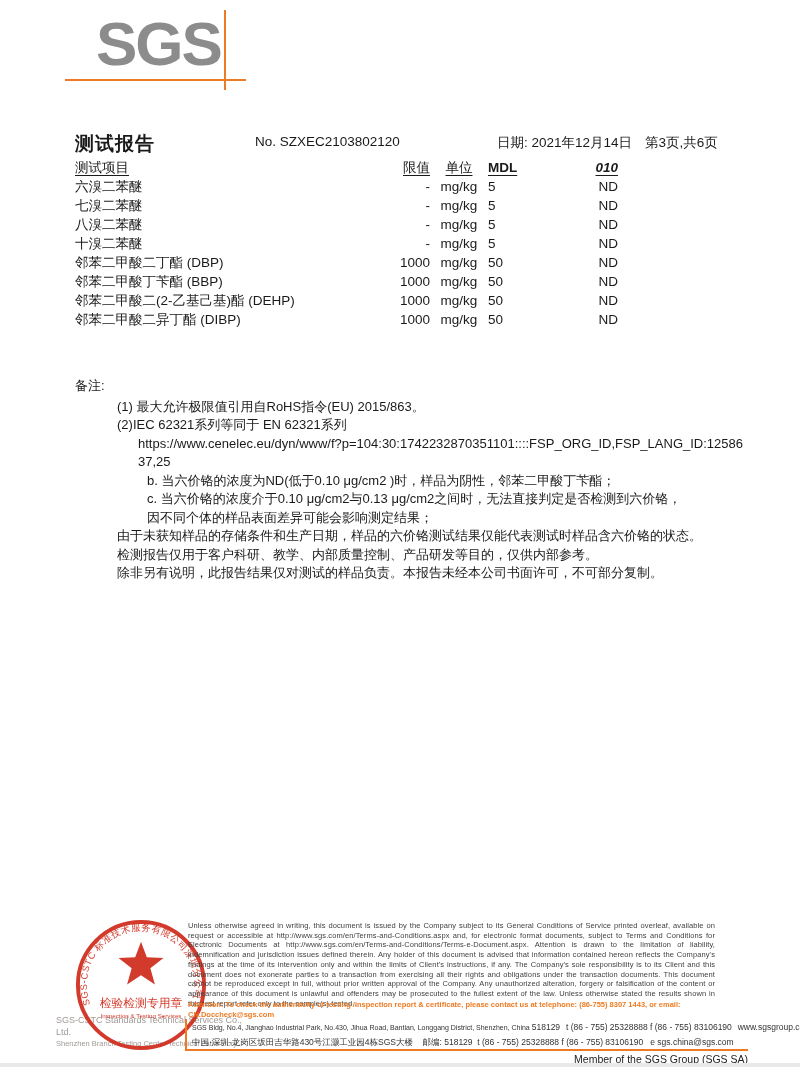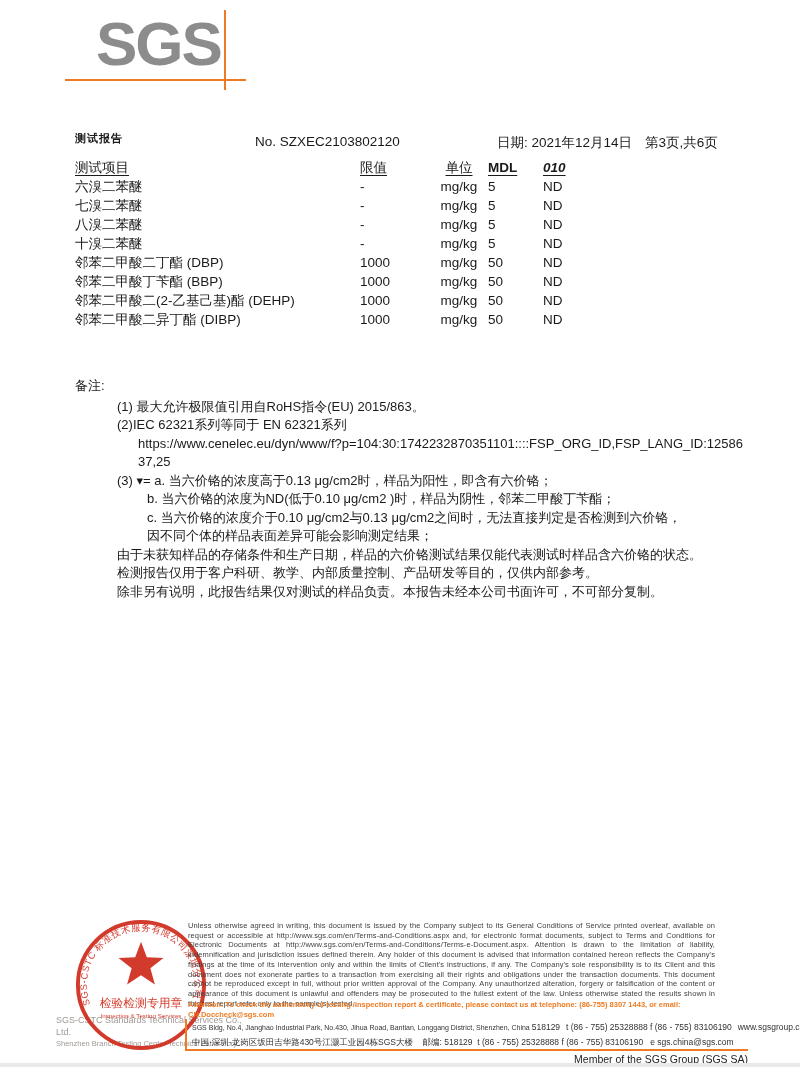--- a/index.html
+++ b/index.html
@@ -9,34 +9,34 @@
 
   
   .logo-wrap { position:absolute; left:0; top:0; width:300px; height:110px; }
   .logo-text { position:absolute; left:96px; top:8px; font-size:62px; font-weight:bold;
     letter-spacing:-2px; color:#8c8c8c; }
   .logo-vline { position:absolute; left:224px; top:10px; width:2px; height:80px; background:#ee7b23; }
   .logo-hline { position:absolute; left:65px; top:79px; width:181px; height:2px; background:#ee7b23; }
 
   
   .hdr { position:absolute; top:131px; left:0; width:800px; height:24px; font-size:13.5px; }
-  .hdr .title { position:absolute; left:75px; top:0; font-size:11px; font-weight:bold; letter-spacing:1px; }
+  .hdr .title { position:absolute; left:75px; top:0; font-size:19px; font-weight:bold; letter-spacing:1px; }
   .hdr .rno   { position:absolute; left:255px; top:3px; }
   .hdr .date  { position:absolute; left:497px; top:3px; }
   .hdr .pg    { position:absolute; left:645px; top:3px; }
 
   
   .tblwrap { position:absolute; top:158px; left:75px; }
   table { border-collapse:collapse; }
   td,th { font-size:13.5px; font-weight:normal; height:19px; vertical-align:middle; white-space:nowrap; }
   .c-item { width:285px; text-align:left; }
-  .c-lim  { width:70px; text-align:left; }
+  .c-lim  { width:70px; text-align:right; }
   .c-unit { width:58px; text-align:center; }
   .c-mdl  { width:55px; text-align:left; }
-  .c-res  { width:75px; text-align:left; }
+  .c-res  { width:75px; text-align:right; }
   th span { text-decoration:underline; text-underline-offset:3px; }
   th.c-res span { font-style:italic; font-weight:bold; }
   th.c-mdl span { font-weight:bold; }
 
   
   .notes { position:absolute; top:377px; left:0; width:760px; font-size:13px; line-height:18.5px; }
   .notes .lbl { margin-left:75px; margin-bottom:2px; }
   .nA { margin-left:117px; }
   .nB { margin-left:97px;padding-left:41px; }
   .nC { margin-left:147px; }
@@ -149,21 +149,20 @@
     </tbody>
       </table>
   </div>
 
   <div class="notes">
     <div class="lbl">备注:</div>
     <div class="nA">(1) 最大允许极限值引用自RoHS指令(EU) 2015/863。</div>
     <div class="nA">(2)IEC 62321系列等同于 EN 62321系列</div>
     <div class="nB">https://www.cenelec.eu/dyn/www/f?p=104:30:1742232870351101::::FSP_ORG_ID,FSP_LANG_ID:12586</div>
     <div class="nB">37,25</div>
-    <div class="nA">(3) ▾= a. 当六价铬的浓度高于0.13 μg/cm2时，样品为阳性，即含有六价铬；</div>
     <div class="nC">b. 当六价铬的浓度为ND(低于0.10 μg/cm2 )时，样品为阴性，邻苯二甲酸丁苄酯；</div>
     <div class="nC">c. 当六价铬的浓度介于0.10 μg/cm2与0.13 μg/cm2之间时，无法直接判定是否检测到六价铬，</div>
     <div class="nC">因不同个体的样品表面差异可能会影响测定结果；</div>
     <div class="nA">由于未获知样品的存储条件和生产日期，样品的六价铬测试结果仅能代表测试时样品含六价铬的状态。</div>
     <div class="nA">检测报告仅用于客户科研、教学、内部质量控制、产品研发等目的，仅供内部参考。</div>
     <div class="nA">除非另有说明，此报告结果仅对测试的样品负责。本报告未经本公司书面许可，不可部分复制。</div>
   </div>
 
   <div class="company">
     <div class="l1">SGS-CSTC Standards Technical Services Co., Ltd.</div>

